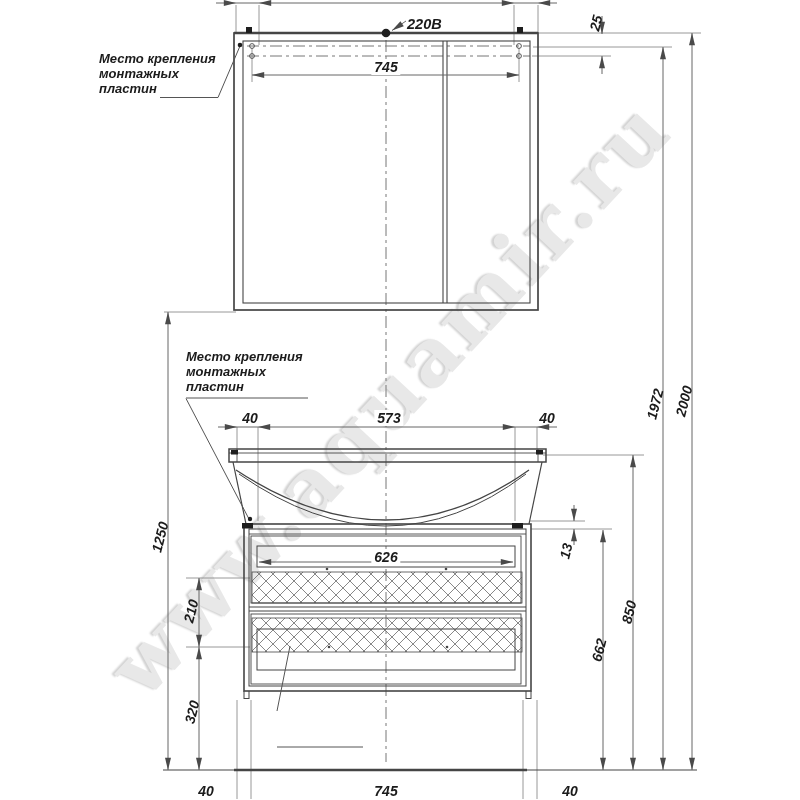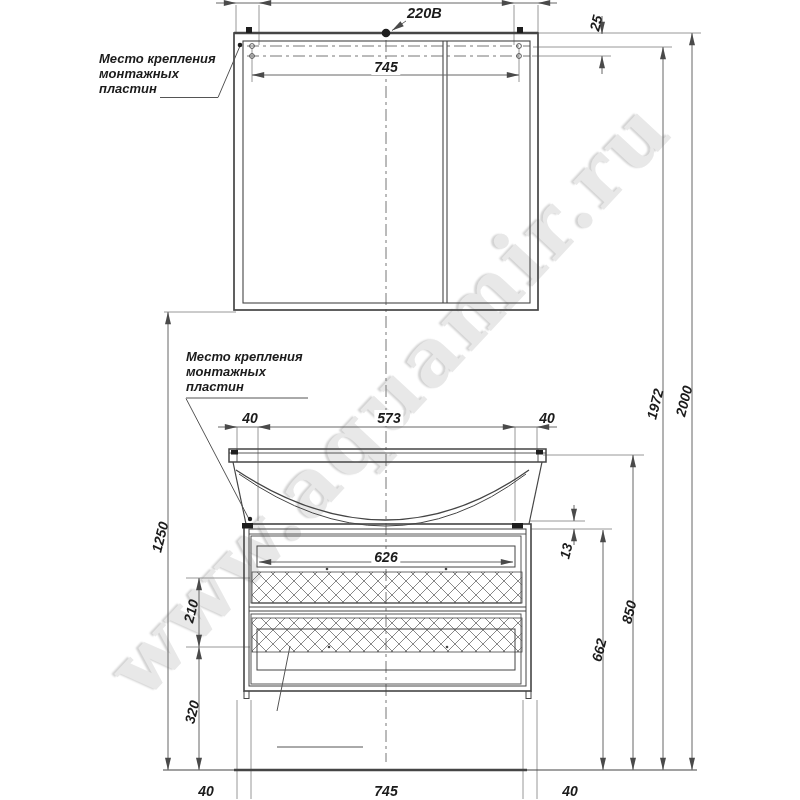--- a/index.html
+++ b/index.html
@@ -167,21 +167,21 @@
     <div>монтажных</div>
     <div>пластин</div>
   </div>
 
   <div class="lbl note" style="left:186px;top:349px;">
     <div>Место крепления</div>
     <div>монтажных</div>
     <div>пластин</div>
   </div>
 
-  <div class="lbl pow" style="left:407px;top:5px;">220В</div>
+  <div class="lbl pow" style="left:407px;top:16px;">220В</div>
 
 
   <div class="lbl dim ctr wbg" style="left:386px;top:67px;">745</div>
   <div class="lbl dim ctr" style="left:250px;top:418px;">40</div>
   <div class="lbl dim ctr wbg" style="left:389px;top:418px;">573</div>
   <div class="lbl dim ctr" style="left:547px;top:418px;">40</div>
   <div class="lbl dim ctr wbg" style="left:386px;top:557px;">626</div>
   <div class="lbl dim ctr" style="left:206px;top:791px;">40</div>
   <div class="lbl dim ctr" style="left:386px;top:791px;">745</div>
   <div class="lbl dim ctr" style="left:570px;top:791px;">40</div>

